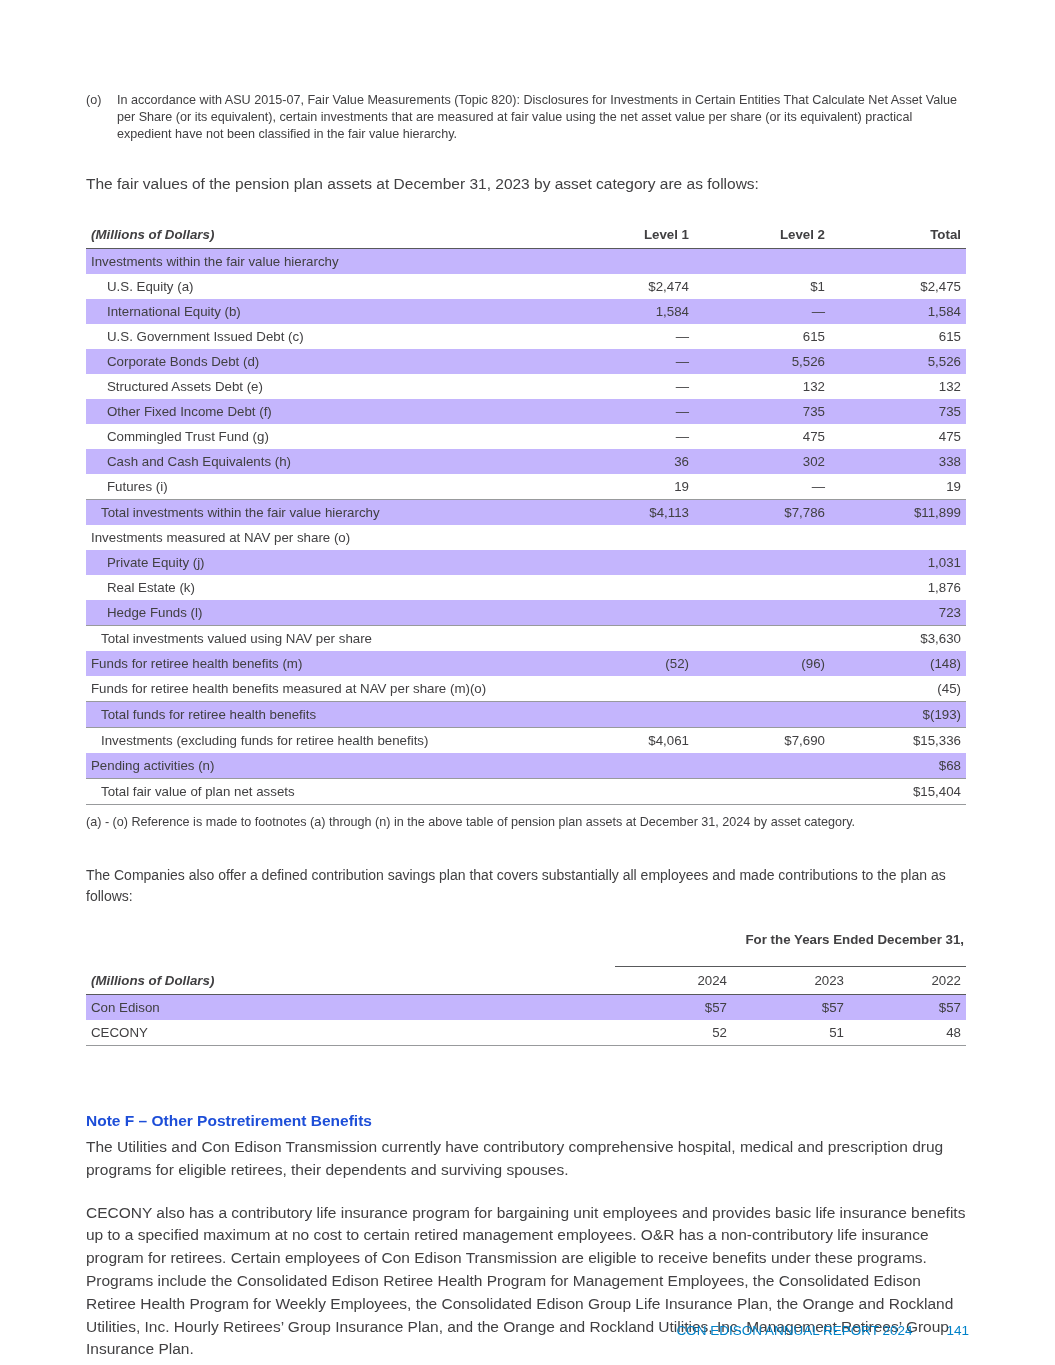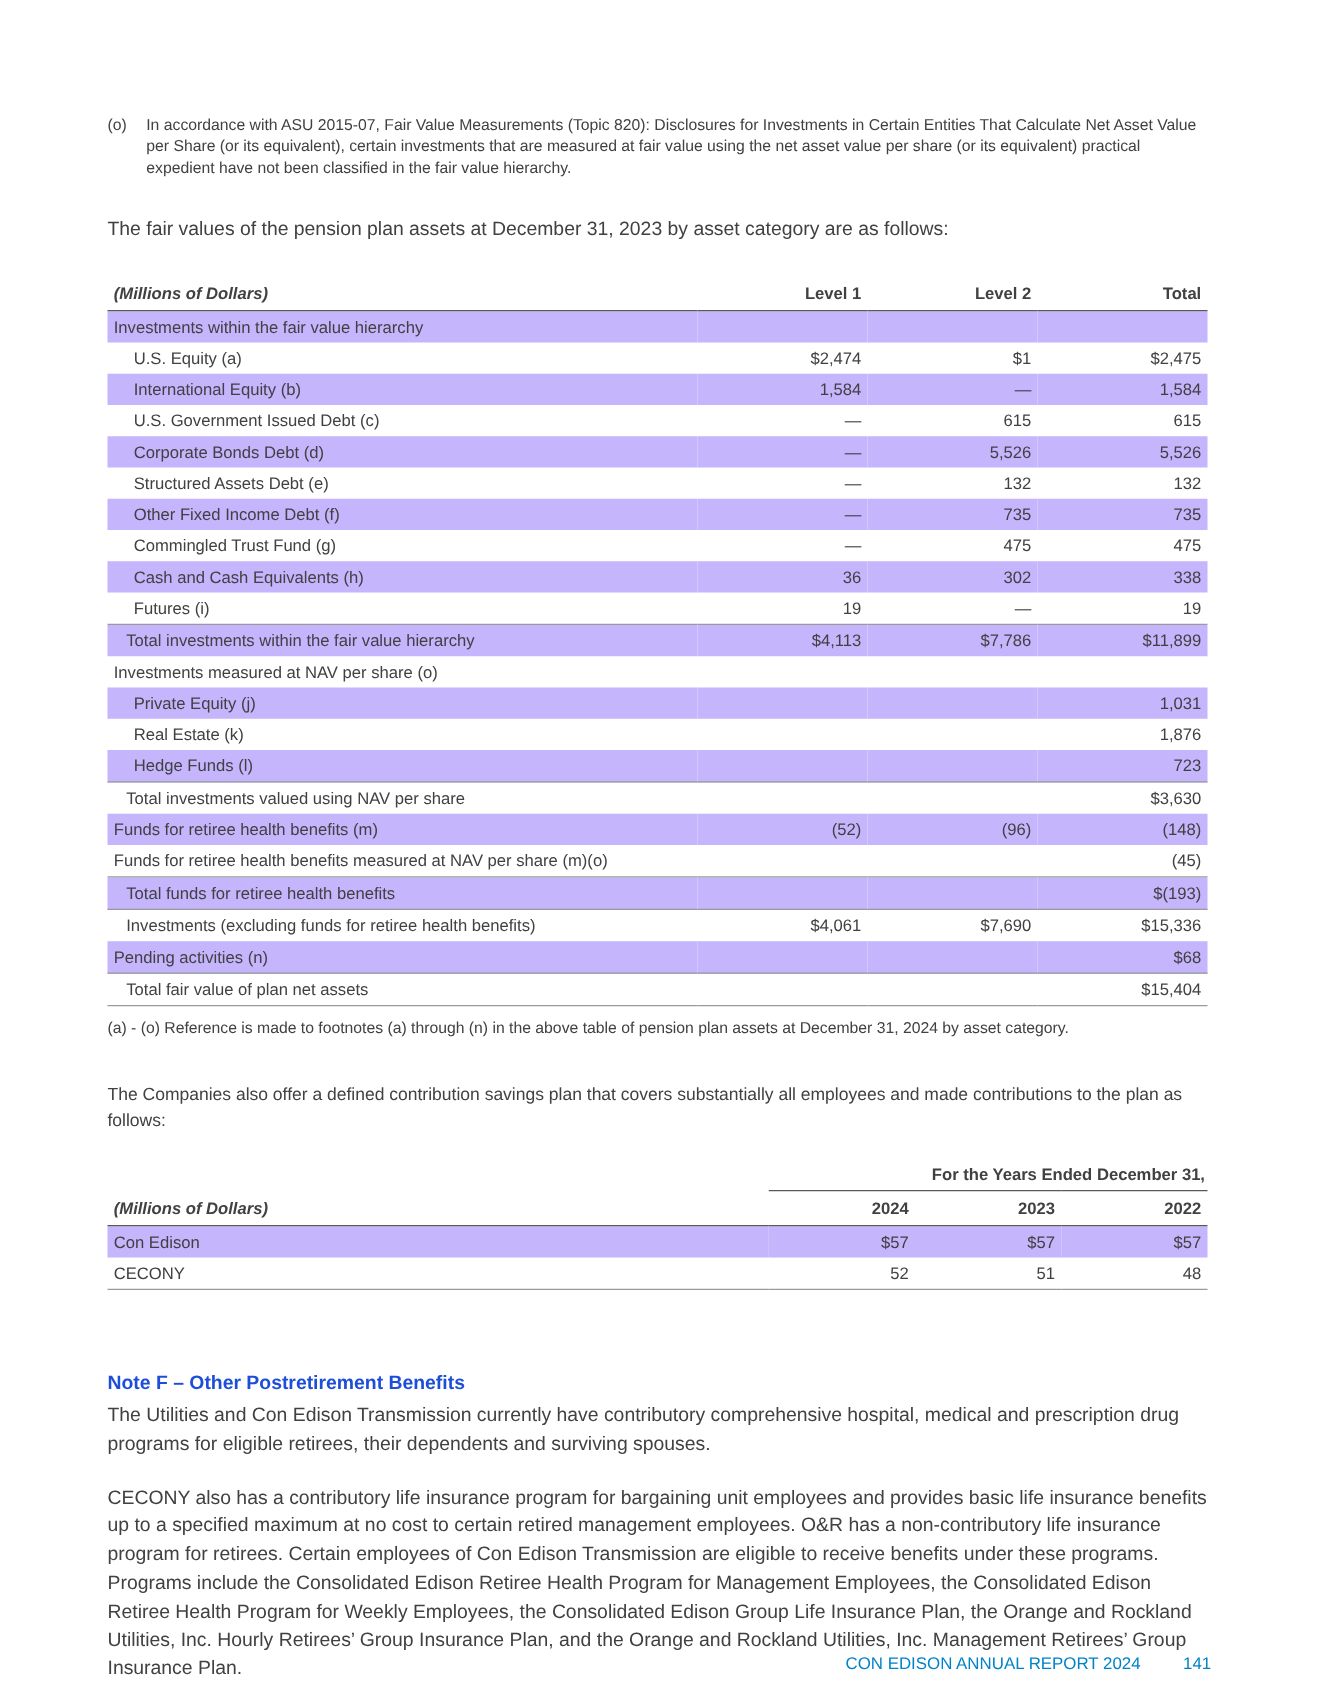--- a/index.html
+++ b/index.html
@@ -34,25 +34,25 @@
   .t1 tbody tr:last-child td { border-bottom:1px solid #989a9c; }
 
   .table-footnote { font-size:12.6px; line-height:1.35; margin-top:9px; }
 
   .savings-intro { font-size:14px; line-height:1.45; margin:34px 0 0 0; }
 
   
   .t2 { margin-top:26px; font-size:13.3px; }
   .t2 col.c-label { width:auto; }
   .t2 col.c-num { width:117px; }
-  .t2 .span-head td { padding:0 2px 5px 2px; }
+  .t2 .span-head td { padding:0 2px 19px 2px; }
   .t2 .span-head .years-span { font-weight:bold; text-align:right; border-bottom:1.5px solid #58595b; }
   .t2 .head2 th { border-bottom:1.5px solid #58595b; padding-top:6px; padding-bottom:6px; }
   .t2 .head2 .mil { text-align:left; font-weight:bold; font-style:italic; }
-  .t2 .head2 .num { font-weight:bold; }
+  .t2 .head2 .num { font-weight:normal; }
   .t2 tbody tr:last-child td { border-bottom:1px solid #989a9c; }
 
   
   .note-f-heading { color:#1d4ed8; font-weight:bold; font-size:15.5px; margin:66px 0 0 0; }
   .note-para { font-size:15.5px; line-height:1.47; margin:6px 0 0 0; }
   .note-para.second { margin-top:20px; }
 
   .footer {
     position:absolute; right:86px; bottom:27px; color:#0082c9;
     font-size:13.5px; display:flex; align-items:baseline; gap:34px;justify-content:space-between;

